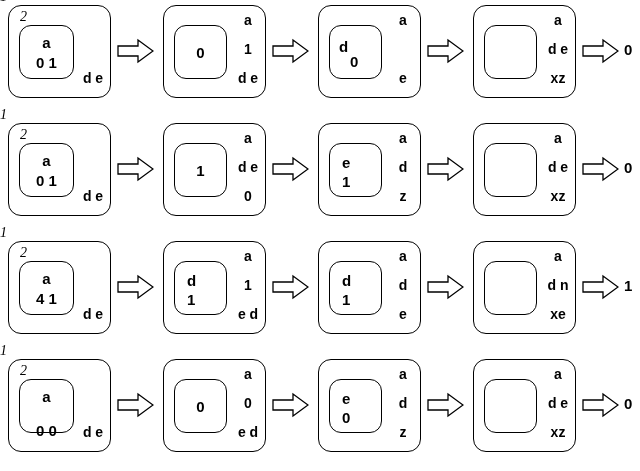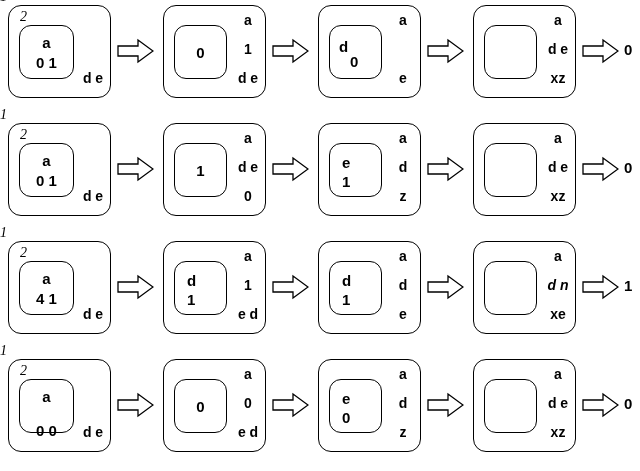--- a/index.html
+++ b/index.html
@@ -318,21 +318,21 @@
       </div>
       <div class="arrow a2">
         <svg width="37" height="26" viewBox="0 0 37 26" xmlns="http://www.w3.org/2000/svg">
           <path d="M1 8 L21 8 L21 2 L36 13 L21 24 L21 18 L1 18 Z" fill="#ffffff" stroke="#000000" stroke-width="1.3" stroke-linejoin="miter"></path>
         </svg>
       </div>
       <div class="cell c3">
         <div class="inner"></div>
         <div class="rgroup">
           <div class="rline" style="top: 2px;">a</div>
-          <div class="rline" style="top: 31px; font-style: italic;">d n</div>
+          <div class="rline" style="top: 31px;">d n</div>
           <div class="rline" style="top: 60px;">xe</div>
         </div>
       </div>
       <div class="arrow a3">
         <svg width="37" height="26" viewBox="0 0 37 26" xmlns="http://www.w3.org/2000/svg">
           <path d="M1 8 L21 8 L21 2 L36 13 L21 24 L21 18 L1 18 Z" fill="#ffffff" stroke="#000000" stroke-width="1.3" stroke-linejoin="miter"></path>
         </svg>
       </div>
       <div class="result">1</div>
     </div>

